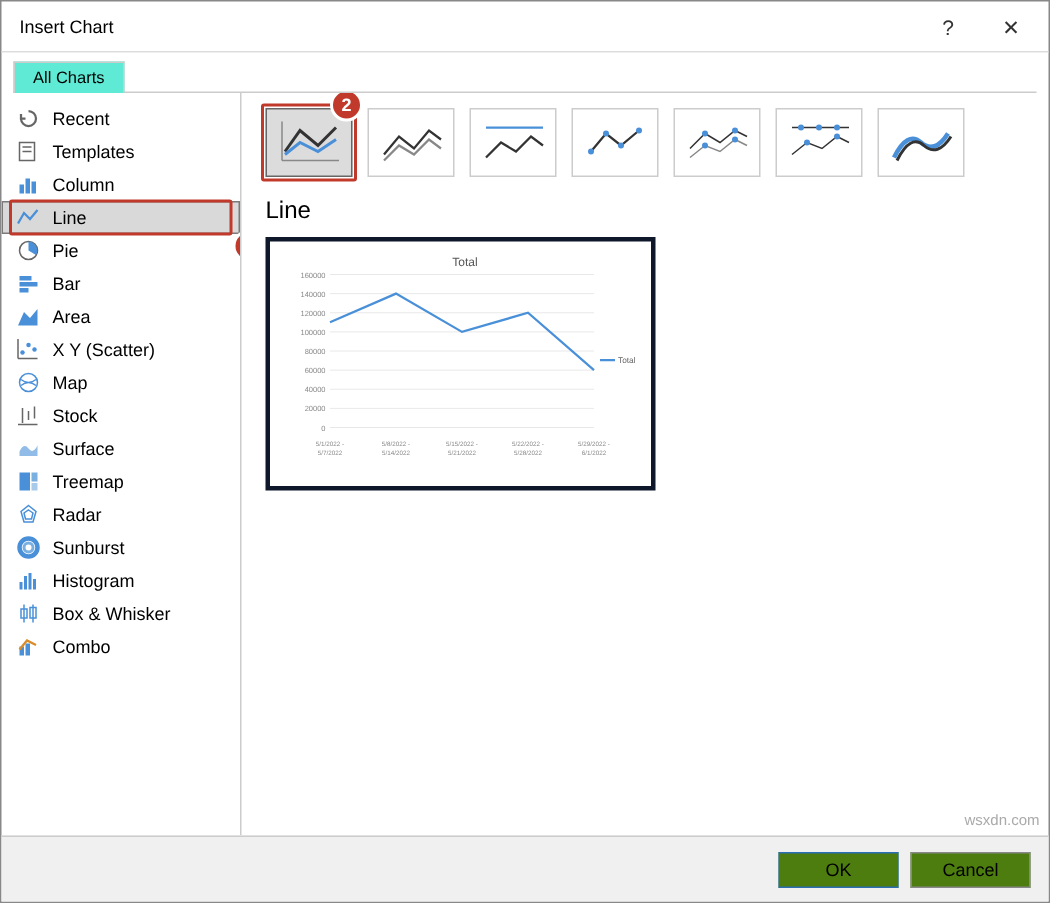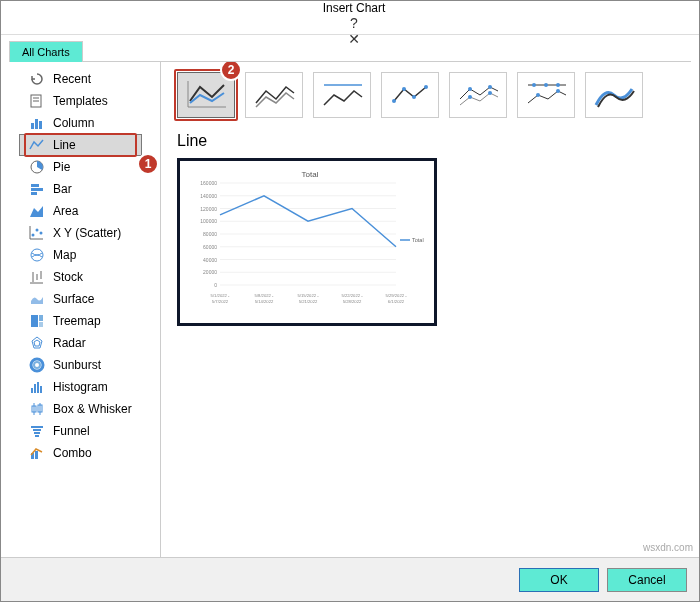--- a/index.html
+++ b/index.html
@@ -1,38 +1,38 @@
 <!DOCTYPE html>
 <html><head>
 <meta charset="utf-8">
 <style>
   * { box-sizing: border-box; font-family: "Segoe UI", Tahoma, sans-serif; }
   body { margin: 0; background: #888; }
   .window { width: 700px; height: 602px; background: #fff; border: 1px solid #888; position: relative; display: flex; flex-direction: column; }
-  .titlebar { height: 34px; display: flex; align-items: center; padding: 0 4px 0 12px; border-bottom: 1px solid #ddd; font-size: 12px; flex-direction: column; }
+  .titlebar { height: 34px; display: flex; align-items: center; padding: 0 4px 0 12px; border-bottom: 1px solid #ddd; font-size: 12px; }
   .titlebar .spacer { flex: 1; }
   .title-btn { width: 42px; height: 30px; display: flex; align-items: center; justify-content: center; font-size: 14px; color: #333; }
   .tabstrip { height: 26px; padding: 0 8px; display: flex; align-items: flex-end; font-size: 11px; }
   .tab { padding: 4px 12px; border: 1px solid #ccc; border-bottom: none; background: #5eead4; position: relative; top: 1px; }
   .tabline { border-bottom: 1px solid #ccc; margin: 0 8px; }
   .body { flex: 1; display: flex; overflow: hidden; }
-  .sidebar { width: 160px; border-right: 1px solid #ccc; padding: 6px 18px; font-size: 12px; overflow: hidden; }
+  .sidebar { width: 160px; border-right: 1px solid #ccc; padding: 6px 0; font-size: 12px; overflow: hidden; }
   .side-item { display: flex; align-items: center; gap: 8px; padding: 3px 10px; height: 22px; cursor: default; position: relative; }
   .side-item .ico { width: 16px; height: 16px; display: flex; align-items: center; justify-content: center; }
   .side-item.selected { background: #d9d9d9; border: 1px solid #7a7a7a; padding: 2px 9px; height: 22px; }
   .side-item.highlight::after { content: ""; position: absolute; top: -2px; left: 4px; right: 4px; bottom: -2px; border: 2px solid #C0392B; border-radius: 2px; pointer-events: none; }
   .content { flex: 1; padding: 10px 16px; display: flex; flex-direction: column; }
   .subtypes { display: flex; gap: 10px; align-items: flex-start; position: relative; }
   .subtype { width: 58px; height: 46px; border: 1px solid #ccc; display: flex; align-items: center; justify-content: center; position: relative; cursor: default; }
   .subtype.selected { border: 1px solid #666; background: #dcdcdc; }
   .subtype.badge-wrap::before { content: ""; position: absolute; top: -4px; left: -4px; right: -4px; bottom: -4px; border: 2px solid #C0392B; border-radius: 2px; }
   .heading { font-size: 16px; margin: 14px 0 8px; }
   .preview { width: 260px; border: 3px solid #0f172a; padding: 4px; }
   .footer { height: 44px; border-top: 1px solid #ccc; display: flex; align-items: center; justify-content: flex-end; gap: 8px; padding: 0 12px; background: #f0f0f0; }
-  .btn { min-width: 80px; height: 24px; font-size: 12px; border: 1px solid #888; background: #5eead4; display: flex; align-items: center; justify-content: center; cursor: default; }
+  .btn { min-width: 80px; height: 24px; font-size: 12px; border: 1px solid #888; background: #4d7c0f; display: flex; align-items: center; justify-content: center; cursor: default; }
   .btn.primary { border: 1px solid #2a6fb5; }
   .badge { position: absolute; width: 22px; height: 22px; border-radius: 50%; background: #C0392B; color: #fff; font-size: 12px; font-weight: bold; display: flex; align-items: center; justify-content: center; border: 2px solid #fff; z-index: 5; }
   .watermark { position: absolute; right: 6px; bottom: 48px; font-size: 10px; color: #aaa; }
 </style>
 </head>
 <body>
 
 <div class="window">
 
   <div class="titlebar">
@@ -196,31 +196,20 @@
       <div class="side-item">
         <span class="ico">
             <svg width="16" height="16">
               <line x1="5" y1="2" x2="5" y2="14" stroke="#4a90d9"></line>
               <rect x="3" y="5" width="4" height="6" fill="none" stroke="#4a90d9"></rect>
               <line x1="11" y1="2" x2="11" y2="14" stroke="#4a90d9"></line>
               <rect x="9" y="4" width="4" height="7" fill="none" stroke="#4a90d9"></rect>
             </svg>
           </span>
         <span>Box &amp; Whisker</span>
-      </div>
-      <div class="side-item">
-        <span class="ico">
-            <svg width="16" height="16">
-              <rect x="2" y="3" width="12" height="2" fill="#4a90d9"></rect>
-              <rect x="4" y="6" width="8" height="2" fill="#4a90d9"></rect>
-              <rect x="5" y="9" width="6" height="2" fill="#4a90d9"></rect>
-              <rect x="6" y="12" width="4" height="2" fill="#4a90d9"></rect>
-            </svg>
-          </span>
-        <span>Funnel</span>
       </div>
       <div class="side-item">
         <span class="ico">
             <svg width="16" height="16">
               <rect x="2" y="8" width="3" height="6" fill="#4a90d9"></rect>
               <rect x="6" y="6" width="3" height="8" fill="#4a90d9"></rect>
               <polyline points="2,10 7,4 13,7" fill="none" stroke="#d98c2a" stroke-width="1.5"></polyline>
             </svg>
           </span>
         <span>Combo</span>

